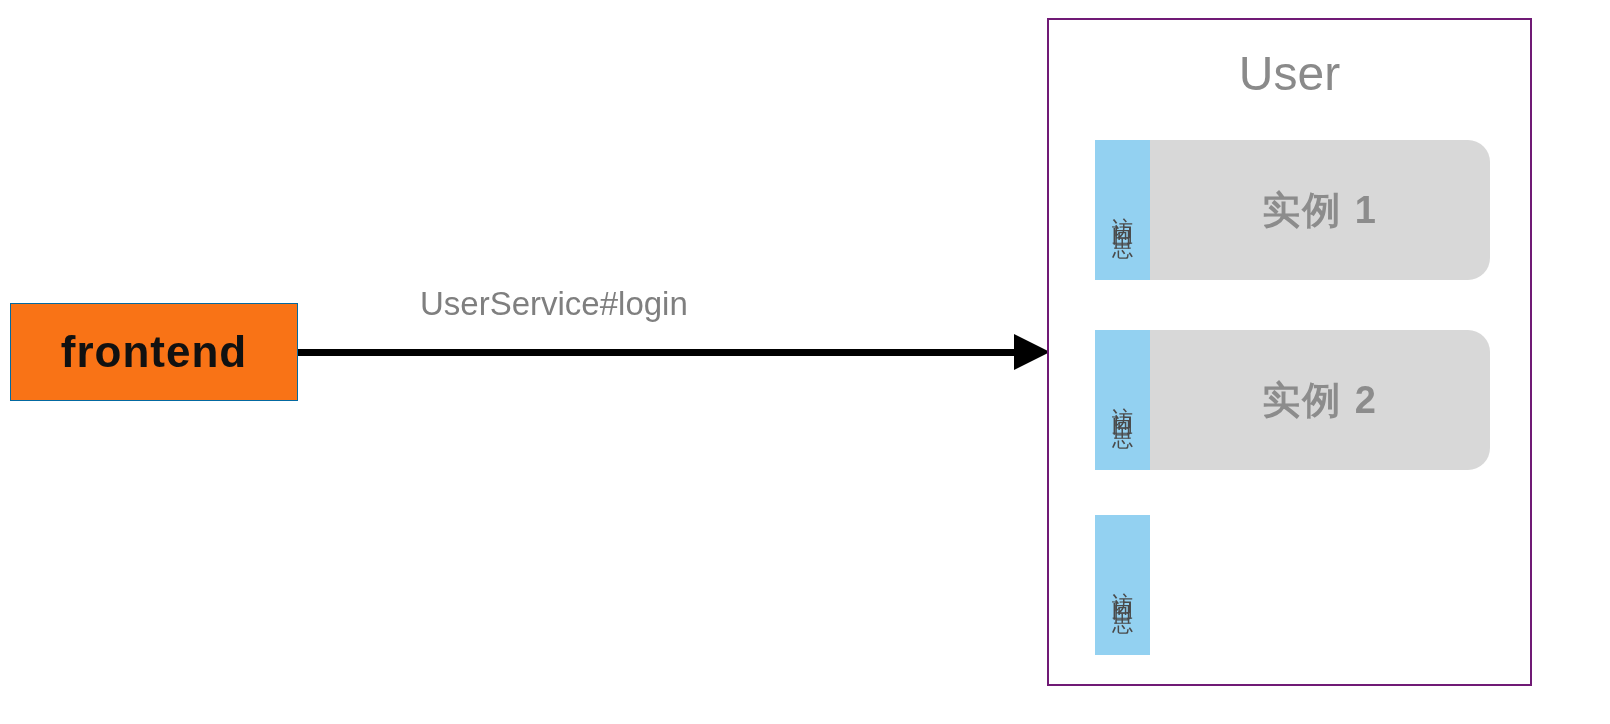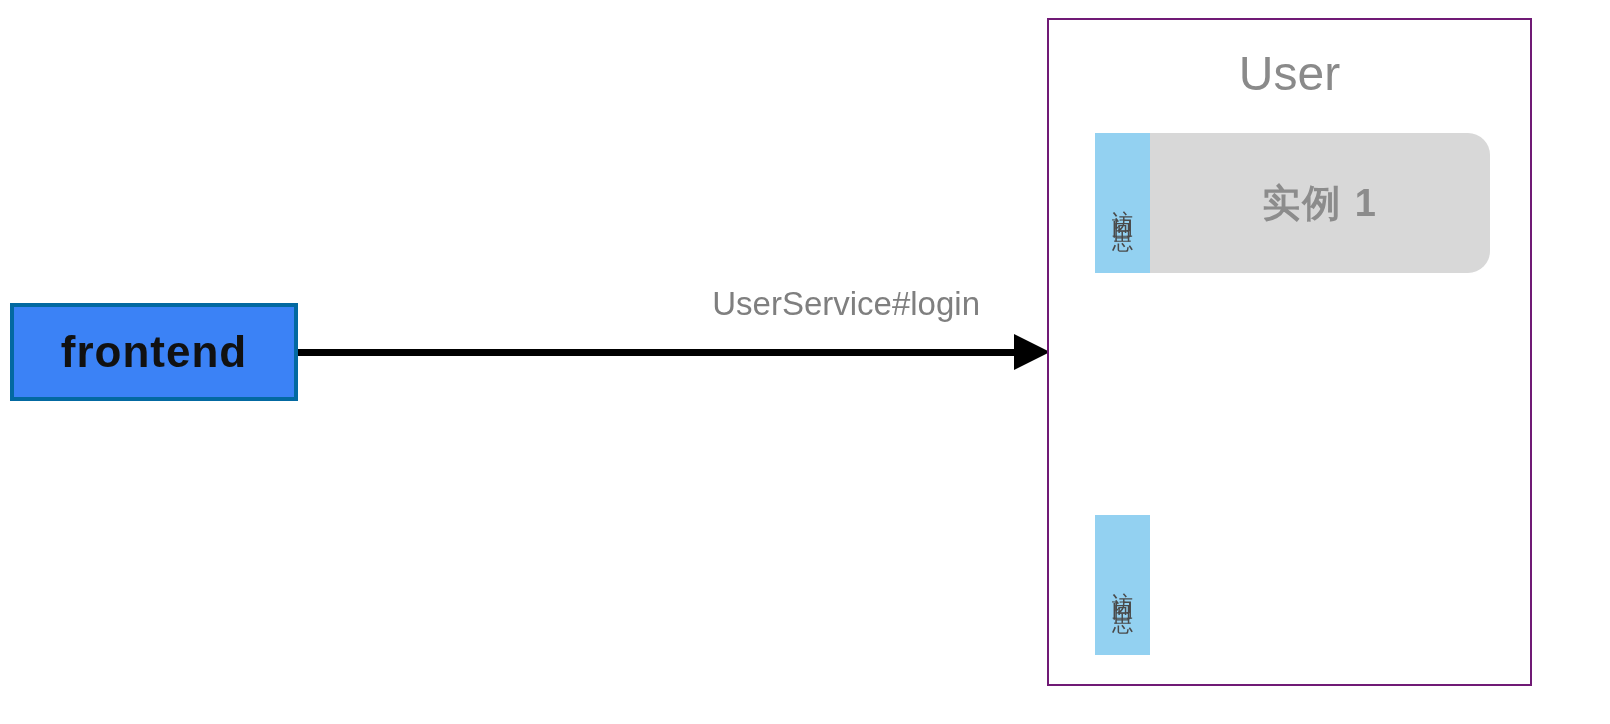--- a/index.html
+++ b/index.html
@@ -14,22 +14,22 @@
     overflow: hidden;
   }
 
   
   .frontend-box {
     position: absolute;
     left: 10px;
     top: 303px;
     width: 288px;
     height: 98px;
-    border: 4px solid #0369a1;
-    background: #3b82f6;
+    border: 1px solid #0369a1;
+    background: #f97316;
     display: flex;
     align-items: center;
     justify-content: center;
   }
   .frontend-box .label {
     font-size: 44px;
     font-weight: bold;
     color: #111111;
     letter-spacing: 1px;
   }
@@ -51,21 +51,21 @@
     height: 0;
     border-top: 18px solid transparent;
     border-bottom: 18px solid transparent;
     border-left: 36px solid #000000;
   }
   .arrow-label {
     position: absolute;
     left: 420px;
     top: 285px;
     width: 560px;
-    text-align: right;
+    text-align: left;
     font-size: 33px;
     color: #7f7f7f;
   }
 
   
   .user-panel {
     position: absolute;
     left: 1047px;
     top: 18px;
     width: 485px;
@@ -84,21 +84,21 @@
   }
 
   .instance {
     position: absolute;
     left: 46px;
     width: 395px;
     height: 140px;
     display: flex;
     align-items: stretch;
   }
-  .instance.row-0 { top: 113px; }
+  .instance.row-0 { top: 120px; }
   .instance.row-1 { top: 310px; }
   .instance.row-2 { top: 495px; }
 
   .instance .tab {
     width: 55px;
     background: #93d1f1;
     display: flex;
     align-items: center;
     justify-content: center;
     writing-mode: vertical-rl;
@@ -139,19 +139,25 @@
   <div class="user-panel">
     <div class="user-title">User</div>
 
     <div class="instance row-0">
       <div class="tab">访问日志</div>
       <div class="body">
         <span class="inst-label">实例 1</span>
       </div>
     </div>
 
+    <div class="instance row-1">
+      <div class="tab">访问日志</div>
+      <div class="body">
+        <span class="inst-label">实例 2</span>
+      </div>
+    </div>
 
     <div class="instance row-2">
       <div class="tab">访问日志</div>
     </div>
   </div>
 
 </div>
 
 </body></html>

